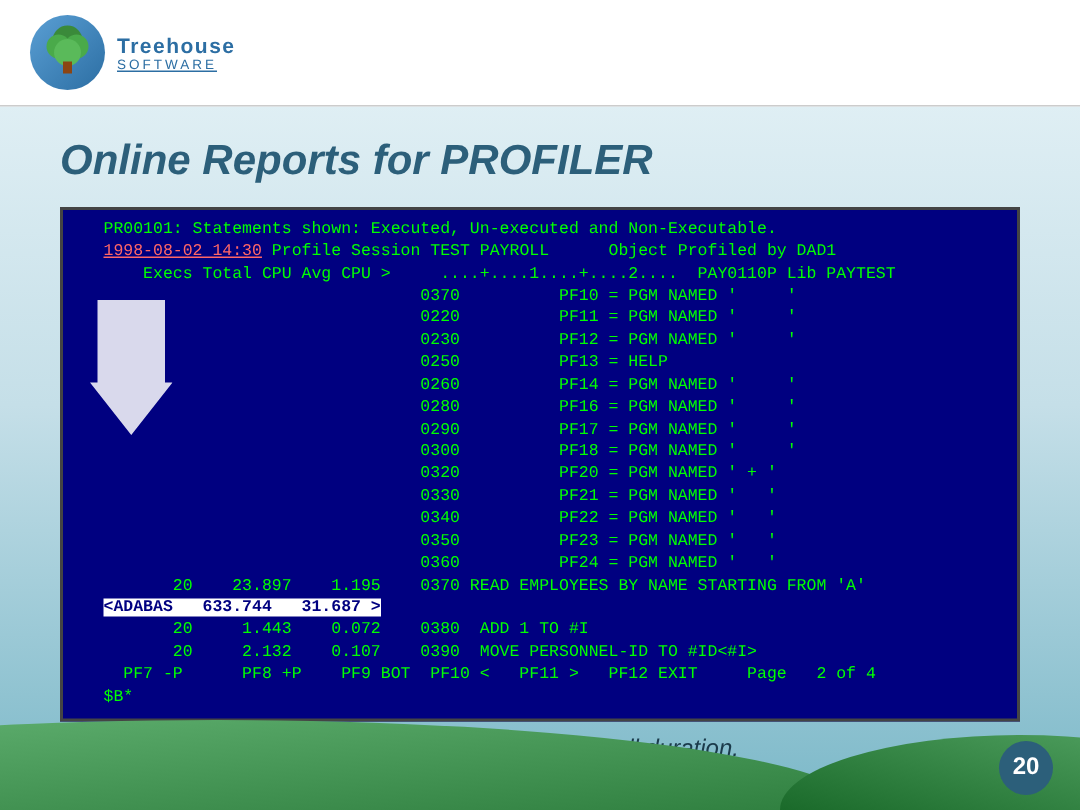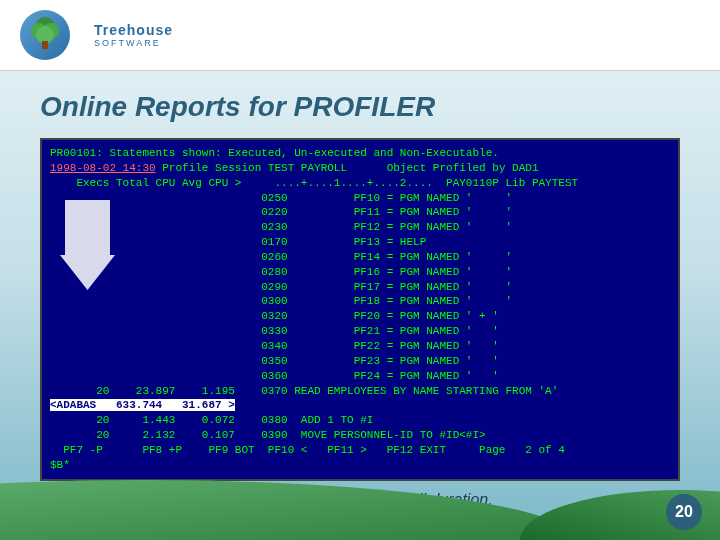--- a/index.html
+++ b/index.html
@@ -17,21 +17,21 @@
       display: flex;
       align-items: center;
       padding: 10px 20px;
       background: white;
       border-bottom: 1px solid #ccc;
     }
 
     .logo-area {
       display: flex;
       align-items: center;
-      gap: 24px;
+      gap: 8px;
     }
 
     .logo-circle {
       width: 50px;
       height: 50px;
       border-radius: 50%;
       background: linear-gradient(135deg, #5a9fd4, #2c6ea3);
       display: flex;
       align-items: center;
       justify-content: center;
@@ -48,20 +48,21 @@
       font-weight: bold;
       color: #2c6ea3;
       line-height: 1.2;
       letter-spacing: 1px;
     }
 
     .logo-subtext {
       font-size: 9px;
       color: #2c6ea3;
       letter-spacing: 2px;
+      text-decoration: underline;
     }
 
     .main-content {
       padding: 20px 40px;
     }
 
     .page-title {
       font-size: 28px;
       color: #2c5f7a;
       margin-bottom: 15px;
@@ -75,20 +76,21 @@
       font-family: 'Courier New', Courier, monospace;
       font-size: 11px;
       color: #00ff00;
       position: relative;
       line-height: 1.35;
     }
 
     .terminal-line {
       white-space: pre;
       color: #00ff00;
+      margin-left: 19px;
     }
 
     .terminal-line .highlight-date {
       color: #ff6666;
       text-decoration: underline;
     }
 
     .terminal-line .highlight-cpu {
       background: #ffffff;
       color: #000080;
@@ -174,24 +176,24 @@
 
   <div class="terminal-container">
 
     <svg class="arrow-overlay" viewBox="0 0 55 90" xmlns="http://www.w3.org/2000/svg">
       <polygon points="5,0 50,0 50,55 55,55 27.5,90 0,55 5,55" fill="white" opacity="0.85"></polygon>
     </svg>
 
     <div class="terminal-line">PR00101: Statements shown: Executed, Un-executed and Non-Executable.</div>
     <div class="terminal-line"><span class="highlight-date">1998-08-02 14:30</span> Profile Session TEST PAYROLL      Object Profiled by DAD1</div>
     <div class="terminal-line">    Execs Total CPU Avg CPU &gt;     ....+....1....+....2....  PAY0110P Lib PAYTEST</div>
-    <div class="terminal-line">                                0250          PF10 = PGM NAMED '     '</div>
+    <div class="terminal-line">                                0370          PF10 = PGM NAMED '     '</div>
     <div class="terminal-line">                                0220          PF11 = PGM NAMED '     '</div>
     <div class="terminal-line">                                0230          PF12 = PGM NAMED '     '</div>
-    <div class="terminal-line">                                0170          PF13 = HELP</div>
+    <div class="terminal-line">                                0250          PF13 = HELP</div>
     <div class="terminal-line">                                0260          PF14 = PGM NAMED '     '</div>
     <div class="terminal-line">                                0280          PF16 = PGM NAMED '     '</div>
     <div class="terminal-line">                                0290          PF17 = PGM NAMED '     '</div>
     <div class="terminal-line">                                0300          PF18 = PGM NAMED '     '</div>
     <div class="terminal-line">                                0320          PF20 = PGM NAMED ' + '</div>
     <div class="terminal-line">                                0330          PF21 = PGM NAMED '   '</div>
     <div class="terminal-line">                                0340          PF22 = PGM NAMED '   '</div>
     <div class="terminal-line">                                0350          PF23 = PGM NAMED '   '</div>
     <div class="terminal-line">                                0360          PF24 = PGM NAMED '   '</div>
     <div class="terminal-line">       20    23.897    1.195    0370 READ EMPLOYEES BY NAME STARTING FROM 'A'</div>

